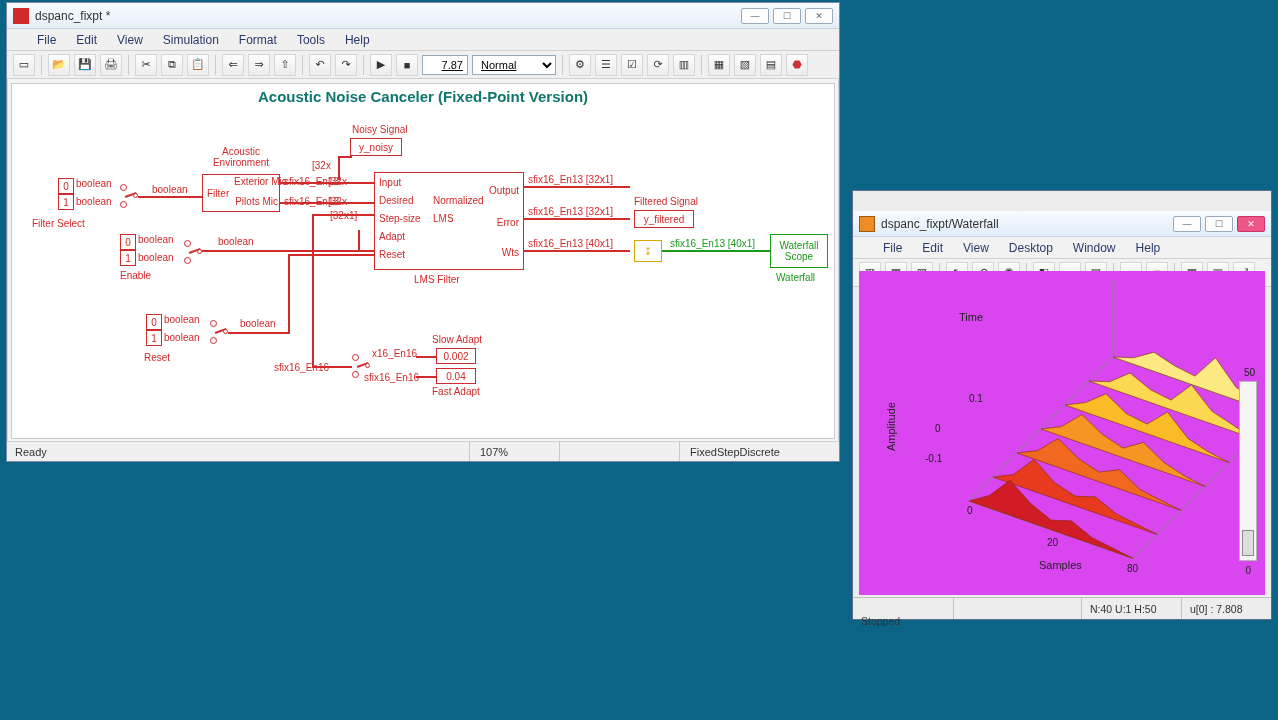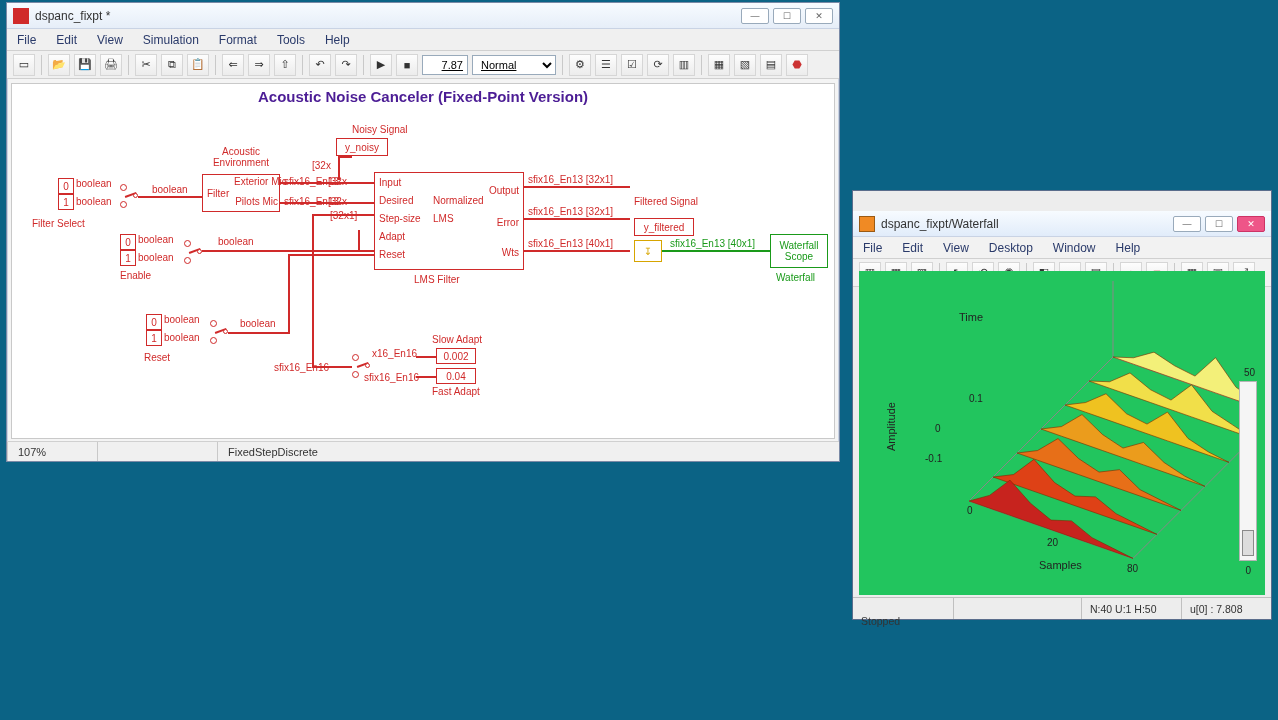--- a/index.html
+++ b/index.html
@@ -31,21 +31,21 @@
   .titlebar .title { flex:1; color:#333; }
   .caption-btn {
     width: 28px; height: 16px; margin-left: 4px;
     border: 1px solid #9ab; background:#fff; border-radius:2px;
     display:flex; align-items:center; justify-content:center;
     font-size:9px; color:#666;
   }
   .caption-close { background:#e58; border-color:#c36; color:#fff; }
   .menubar {
     height:22px; background:#f0f0f0; border-bottom:1px solid #d0d0d0;
-    display:flex; align-items:center; padding:0 0; color:#2a3a6a;
+    display:flex; align-items:center; padding:0 20px; color:#2a3a6a;
   }
   .menubar span { padding:2px 10px; cursor:default; }
   .toolbar {
     height:28px; background:#f0f0f0; border-bottom:1px solid #d0d0d0;
     display:flex; align-items:center; gap:4px; padding:0 6px;
   }
   .tbtn {
     width:22px; height:22px; border:1px solid #d6d6d6;
     background:linear-gradient(#fdfdfd,#ececec);
     display:flex; align-items:center; justify-content:center;
@@ -53,21 +53,21 @@
   }
   .tsep { width:1px; height:20px; background:#c9c9c9; margin:0 2px; }
   .tfield {
     height:20px; border:1px solid #9ab; background:#fff;
     font-size:11px; padding:0 4px;text-decoration:underline;
   }
   .canvas {
     position:absolute; left:4px; right:4px; top:80px; bottom:22px;
     background:#fff; border:1px solid #c9c9c9; overflow:hidden;
   }
-  .canvas .title { position:absolute; top:4px; left:0; right:0; text-align:center; font-weight:bold; font-size:15px; color:#4c1d95; }
+  .canvas .title { position:absolute; top:4px; left:0; right:0; text-align:center; font-weight:bold; font-size:15px; color:#0f766e; }
   .statusbar {
     position:absolute; left:0; right:0; bottom:0; height:20px;
     background:#f0f0f0; border-top:1px solid #d0d0d0;
     display:flex; align-items:center; font-size:11px; color:#333;
   }
   .statusbar .cell { border-left:1px solid #c9c9c9; padding:0 10px; height:100%; display:flex; align-items:center; }
 
   
   .blk {
     position:absolute; border:1.5px solid #d02a2a; background:#fff;
@@ -113,21 +113,21 @@
     width: 420px; height: 430px;
     background:#ededed;
     border:1px solid #5a6d8c;
   }
   .figwin .titlebar { background:linear-gradient(#f7fbff,#e1ecfa);margin-top:20px; }
   .figwin .mlicon { width:16px; height:16px; background:#f08a24; border:1px solid #9a5a14; margin-right:6px; }
   .figwin .menubar { background:#f2f2f2; }
   .figwin .toolbar { background:#f2f2f2; }
   .fig-canvas {
     position:absolute; left:6px; right:6px; top:80px; bottom:24px;
-    background:#22c55e;
+    background:#d946ef;
     text-align:right;
   }
   .fig-status {
     position:absolute; left:0; right:0; bottom:0; height:22px;
     background:#ededed; border-top:1px solid #c0c0c0;
     display:flex; align-items:center; font-size:10.5px; color:#333;
   }
   .fig-status .cell { border-left:1px solid #c0c0c0; padding:0 8px; height:100%; display:flex; align-items:center; }
 
   
@@ -228,21 +228,21 @@
 Environment</div>
 
     <div class="lbl" style="left:300px; top:76px;">[32x</div>
     <div class="lbl" style="left:272px; top:92px;">sfix16_En13</div>
     <div class="lbl" style="left:316px; top:92px;">[32x</div>
     <div class="lbl" style="left:272px; top:112px;">sfix16_En13</div>
     <div class="lbl" style="left:316px; top:112px;">[32x</div>
     <div class="lbl" style="left:318px; top:126px;">[32x1]</div>
 
     <div class="lbl" style="left:340px; top:40px;">Noisy Signal</div>
-    <div class="blk" style="left:324px; top:54px; width:52px; height:18px;">
+    <div class="blk" style="left:338px; top:54px; width:52px; height:18px;">
       <span>y_noisy</span>
     </div>
     <div class="wire v" style="left:326px; top:72px; height:24px;"></div>
     <div class="wire h" style="left:326px; top:72px; width:14px;"></div>
 
     <div class="wire h" style="left:268px; top:98px;  width:94px;"></div>
     <div class="wire h" style="left:268px; top:118px; width:94px;"></div>
 
     <div class="blk" style="left:362px; top:88px; width:150px; height:98px; justify-content:flex-start; padding-top:3px;">
       <div style="position:absolute; left:4px; top:4px;">Input</div>
@@ -259,21 +259,21 @@
     <div class="lbl" style="left:402px; top:190px;">LMS Filter</div>
 
     <div class="wire h" style="left:512px; top:102px; width:106px;"></div>
     <div class="lbl" style="left:516px; top:90px;">sfix16_En13 [32x1]</div>
     <div class="wire h" style="left:512px; top:134px; width:106px;"></div>
     <div class="lbl" style="left:516px; top:122px;">sfix16_En13 [32x1]</div>
     <div class="wire h" style="left:512px; top:166px; width:106px;"></div>
     <div class="lbl" style="left:516px; top:154px;">sfix16_En13 [40x1]</div>
 
     <div class="lbl" style="left:622px; top:112px;">Filtered Signal</div>
-    <div class="blk" style="left:622px; top:134px; width:60px; height:18px;">
+    <div class="blk" style="left:622px; top:126px; width:60px; height:18px;">
       <span>y_filtered</span>
     </div>
 
     <div class="blk" style="left:622px; top:156px; width:28px; height:22px; border-color:#d7a500; color:#d7a500;">↧</div>
 
     <div class="wire h green" style="left:650px; top:166px; width:108px;"></div>
     <div class="lbl green" style="left:658px; top:154px;">sfix16_En13 [40x1]</div>
     <div class="blk green" style="left:758px; top:150px; width:58px; height:34px; white-space:pre;">
       <span>Waterfall
 Scope</span>
@@ -328,20 +328,21 @@
     <div class="lbl" style="left:262px; top:278px;">sfix16_En16</div>
     <div class="wire h" style="left:300px; top:282px; width:40px;"></div>
     <div class="wire v" style="left:300px; top:130px; height:152px;"></div>
     <div class="wire h" style="left:300px; top:130px; width:62px;"></div>
 
     <div class="wire h" style="left:404px; top:272px; width:20px;"></div>
     <div class="wire h" style="left:404px; top:292px; width:20px;"></div>
   </div>
 
   <div class="statusbar">
+    <div class="cell" style="flex:1; border-left:none; padding-left:8px;">Ready</div>
     <div class="cell" style="width:90px;">107%</div>
     <div class="cell" style="width:120px;"></div>
     <div class="cell" style="width:160px;">FixedStepDiscrete</div>
   </div>
 </div>
 
 <div class="figwin">
   <div class="titlebar">
     <div class="mlicon"></div>
     <div class="title">dspanc_fixpt/Waterfall</div>

